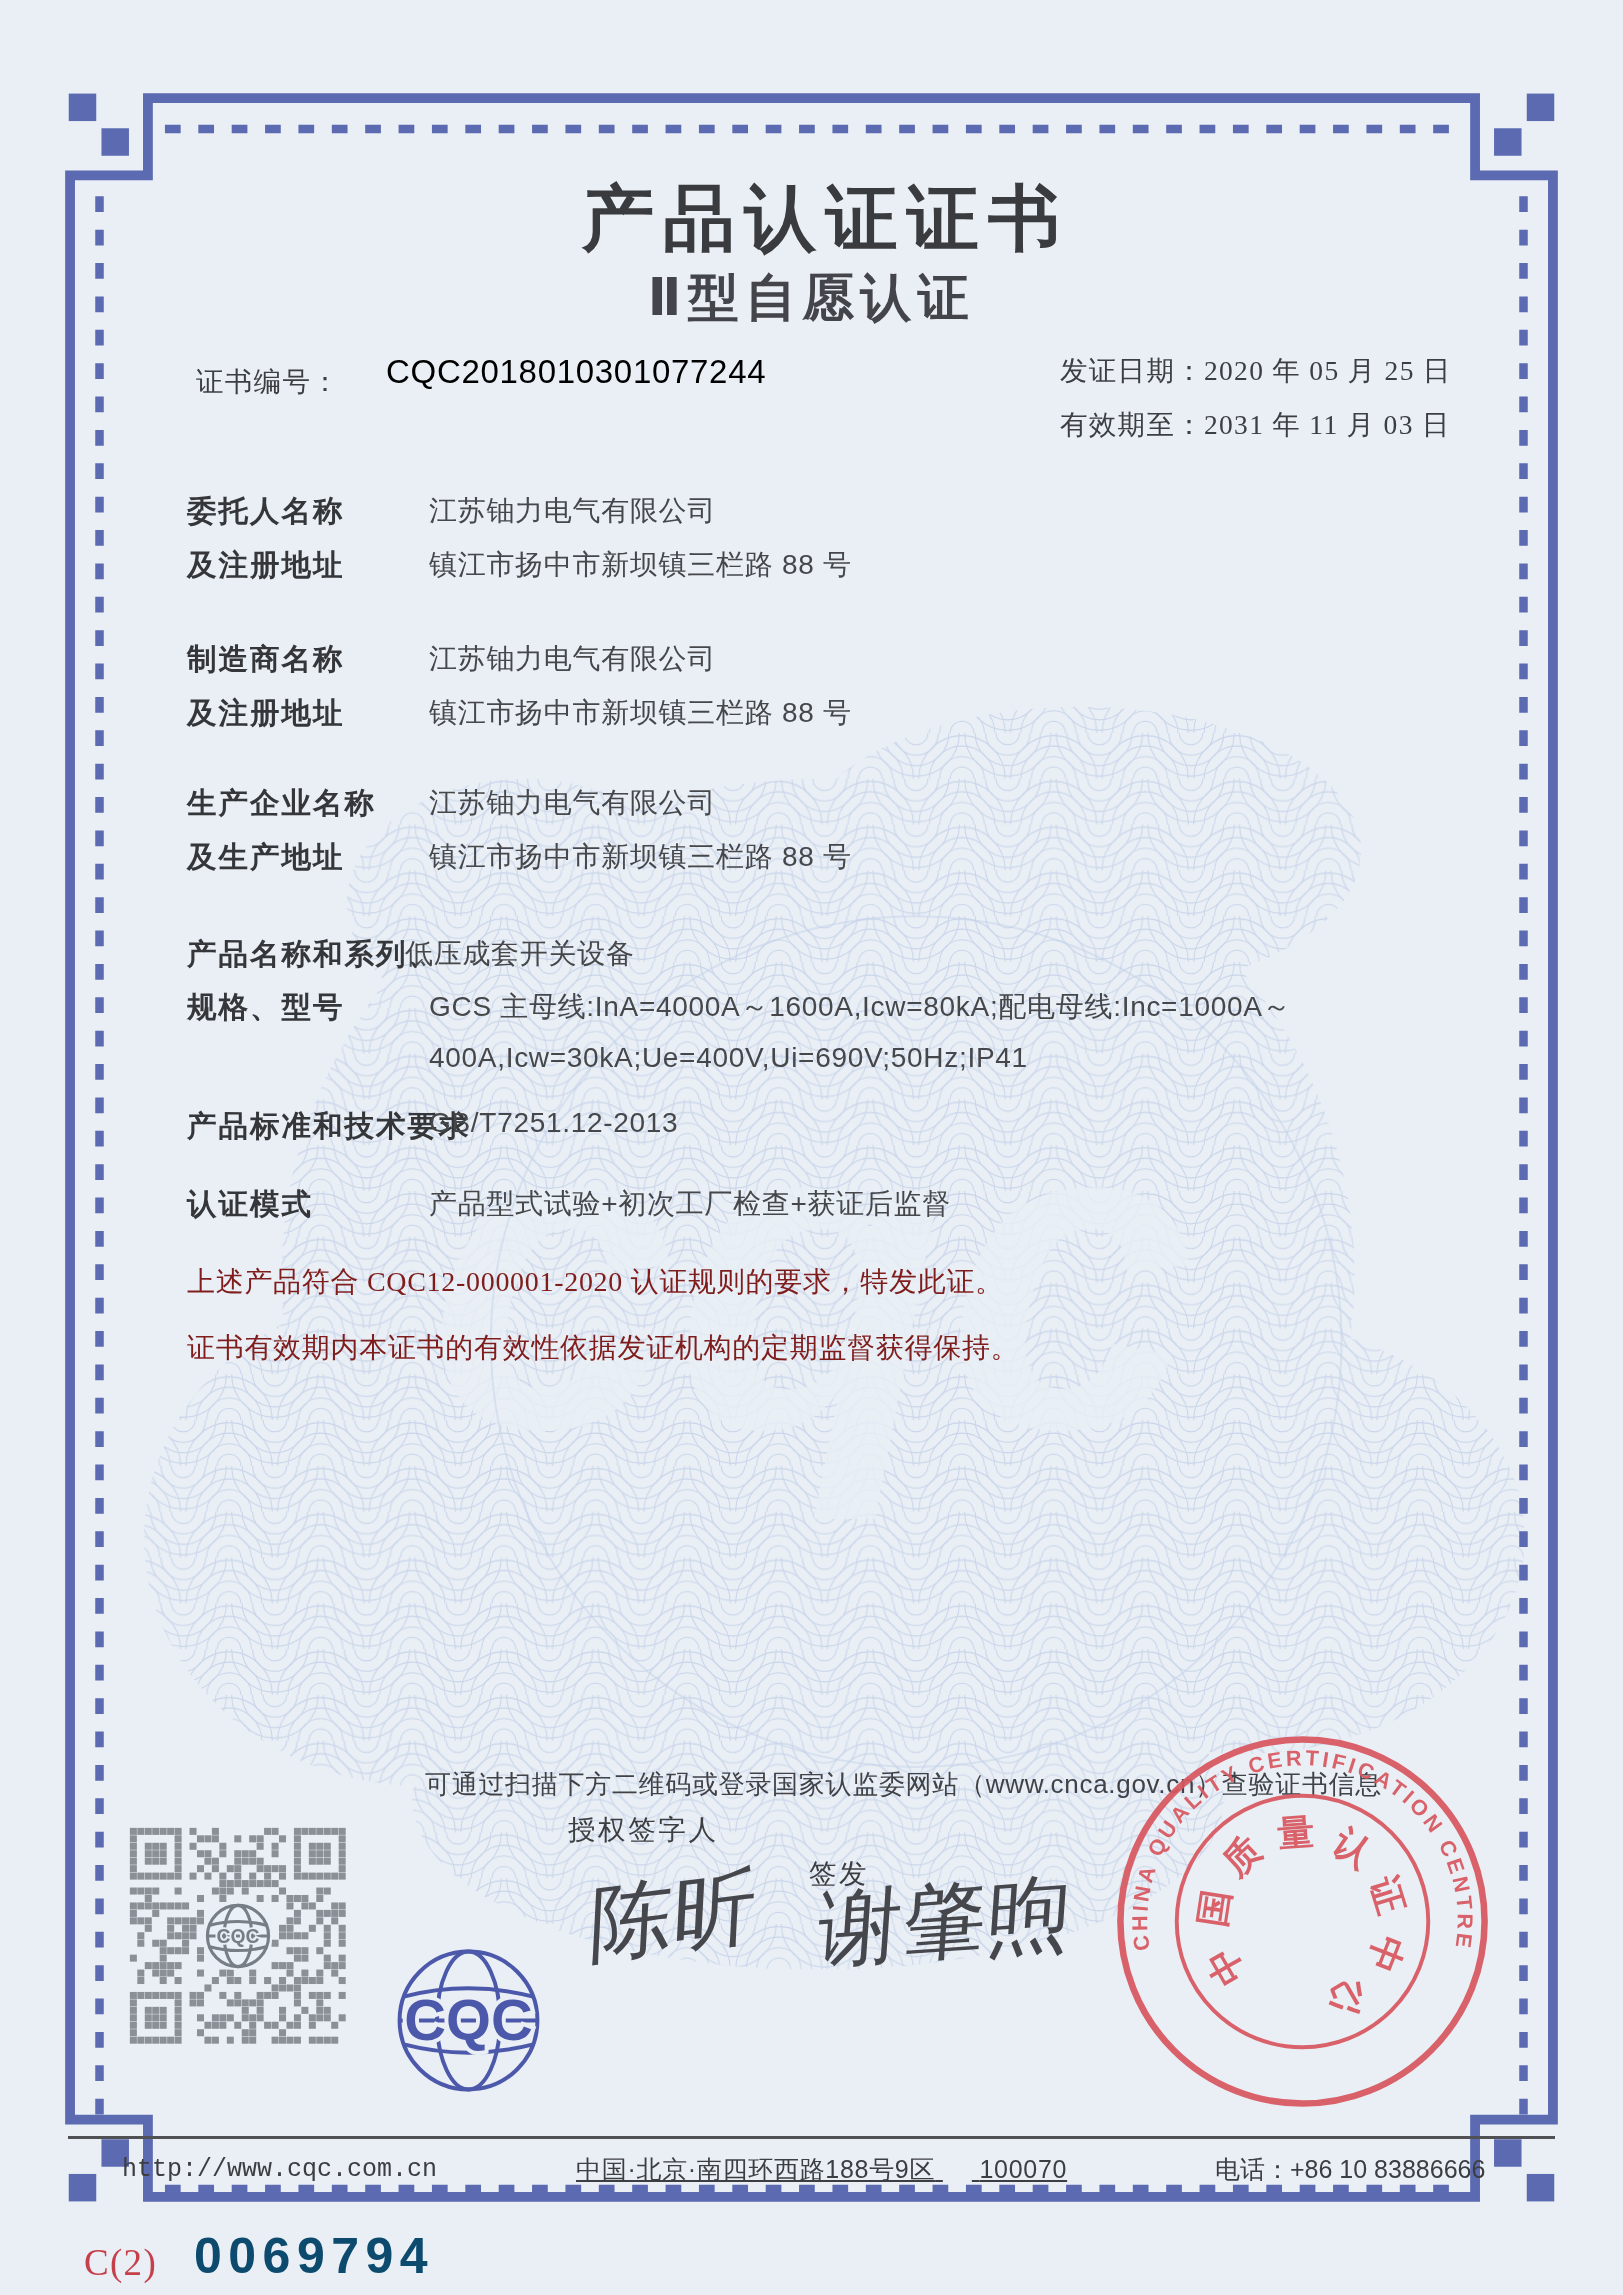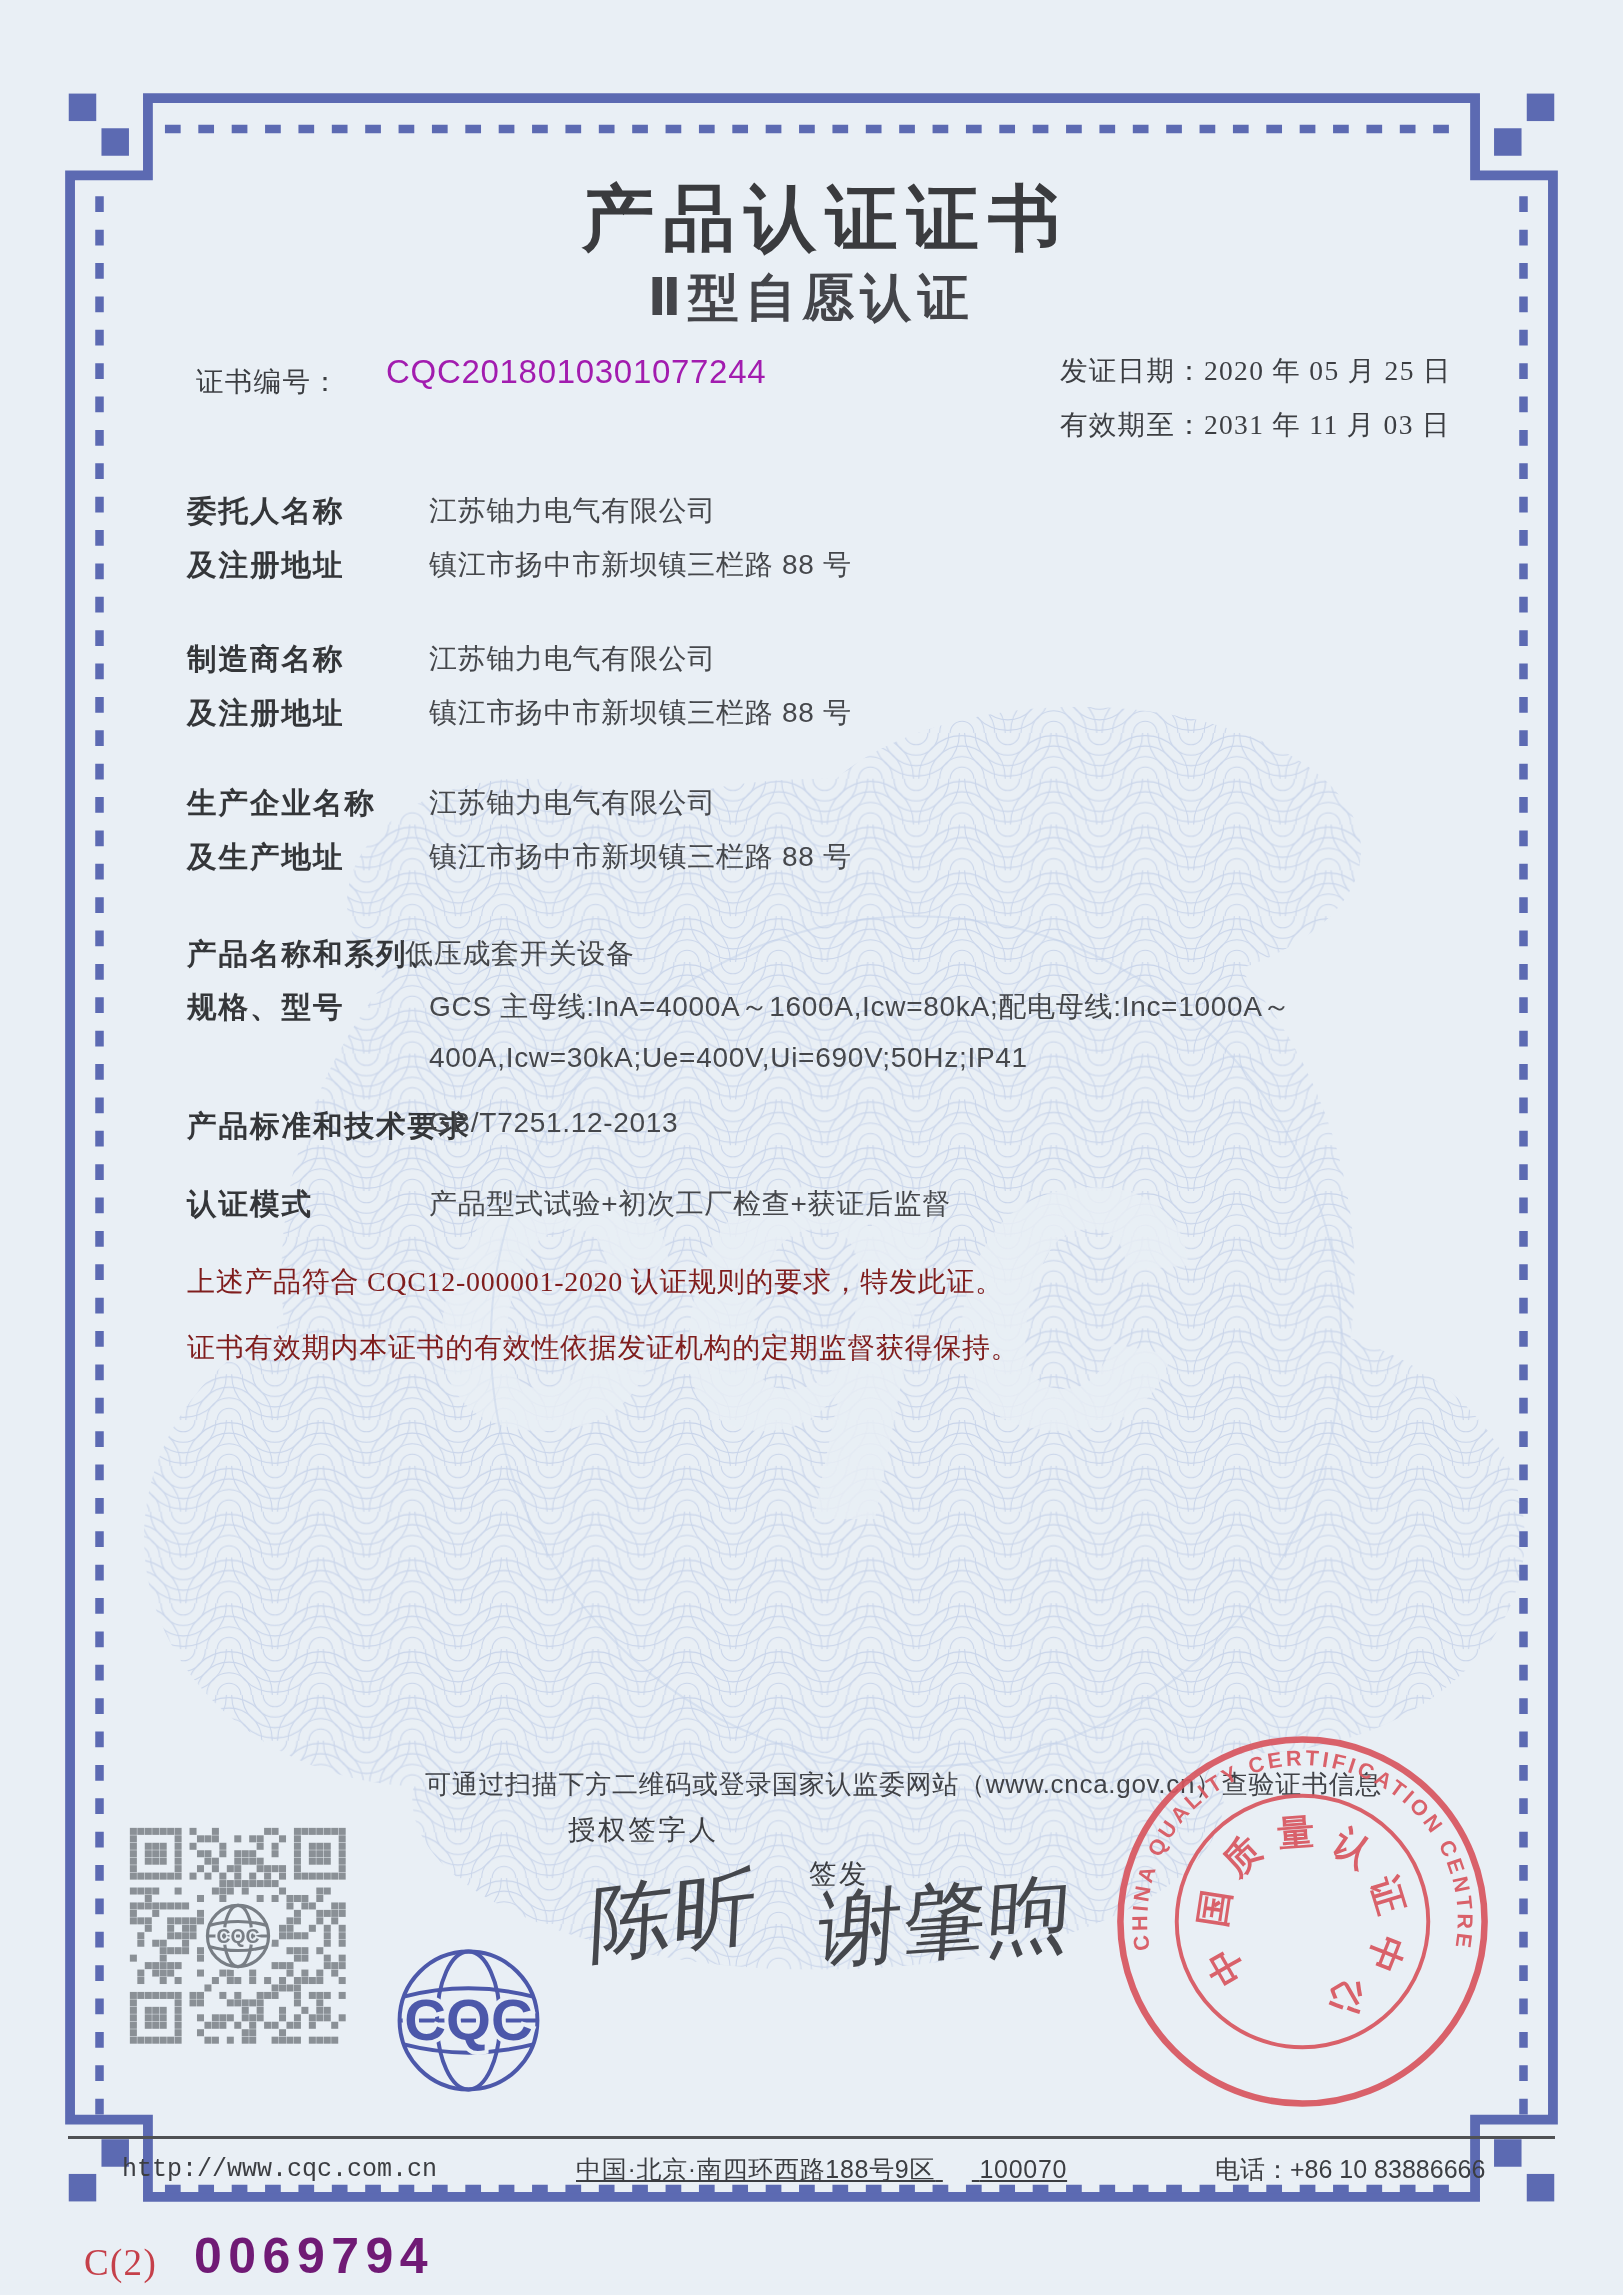--- a/index.html
+++ b/index.html
@@ -6,33 +6,33 @@
   #page{position:relative;width:1623px;height:2295px;background:#e9eff5;overflow:hidden;
         font-family:"Liberation Sans","DejaVu Sans",sans-serif;color:#3f4144;}
   .abs{position:absolute;}
   .serif{font-family:"Liberation Serif","DejaVu Serif",serif;}
   .mono{font-family:"Liberation Mono","DejaVu Sans Mono",monospace;}
   #title{left:0;right:0;top:171px;text-align:center;font-size:72px;font-weight:800;
          color:#3a3b3e;letter-spacing:9.2px;padding-left:28px;}
   #subtitle{left:0;right:0;top:264px;text-align:center;font-size:51px;font-weight:700;
             color:#44454a;letter-spacing:6.5px;}
   .certline{font-size:27.5px;color:#3c3e42;letter-spacing:1.3px;}
-  #certno-value{font-size:33px;color:#a21caf;letter-spacing:0.7px;font-weight:500;}
+  #certno-value{font-size:33px;color:#000000;letter-spacing:0.7px;font-weight:500;}
   .lbl{font-size:29.5px;font-weight:700;color:#343639;letter-spacing:2px;white-space:nowrap;}
   .val{font-size:28px;font-weight:400;color:#45474b;letter-spacing:0.7px;white-space:nowrap;text-align:center;}
   .stmt{font-size:28px;color:#7f1d1d;letter-spacing:0.7px;white-space:nowrap;}
   #qr-notice{font-size:26px;color:#404247;letter-spacing:0.7px;}
   .signlabel{font-size:27.5px;color:#3c3e42;letter-spacing:2.6px;}
   .signature{font-size:84px;color:#45474c;white-space:nowrap;
              font-family:"Liberation Serif","DejaVu Serif",serif;}
   #org-name{font-size:69px;font-weight:700;color:#3c3e41;letter-spacing:3.3px;}
   #footer-rule{left:68px;top:2136px;width:1487px;height:2.6px;background:#4f5154;}
   .foot{font-size:25px;color:#3c3e42;}
   #serial-prefix{font-size:37px;color:#c5404a;letter-spacing:1.3px;}
-  #serial-number{font-size:50px;font-weight:700;color:#701a75;letter-spacing:6.5px;}
+  #serial-number{font-size:50px;font-weight:700;color:#0c4a6e;letter-spacing:6.5px;}
   svg text{font-family:"Liberation Sans","DejaVu Sans",sans-serif;}
   .seal-en{font-size:33px;font-weight:700;letter-spacing:5px;fill:#d8565f;}
   .seal-cn-char{font-size:56px;font-weight:700;fill:#d8565f;
                 font-family:"Liberation Serif","DejaVu Serif",serif;}
 </style>
 </head>
 <body>
 
 <div id="page">
 

